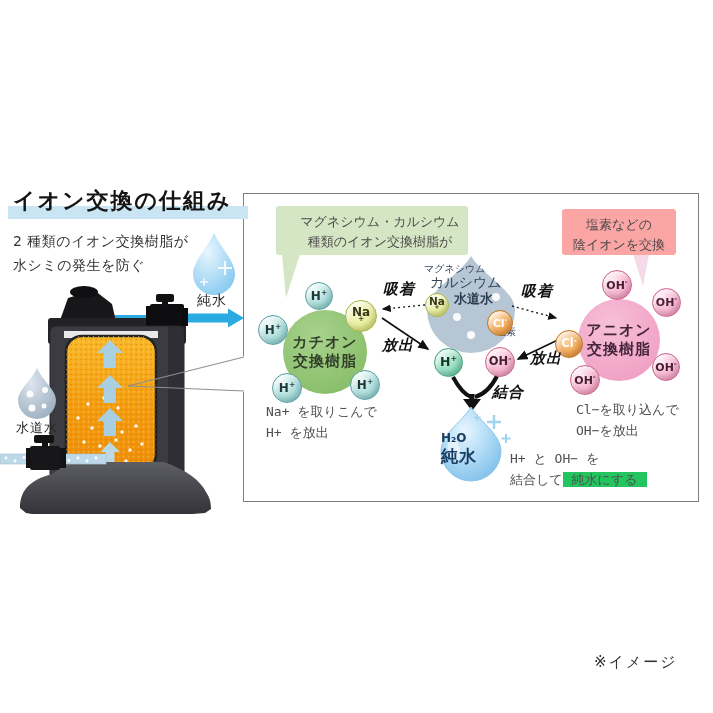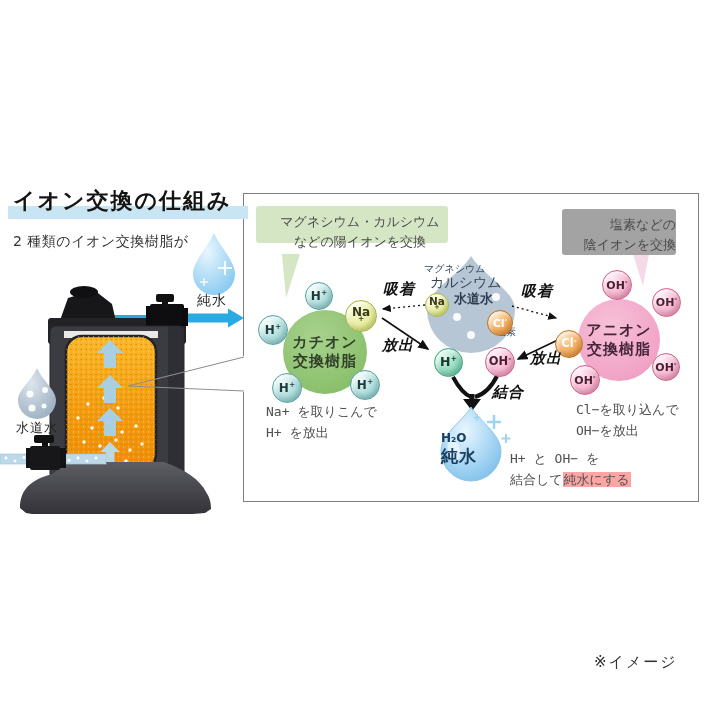--- a/index.html
+++ b/index.html
@@ -15,50 +15,51 @@
   .note{position:absolute;left:594px;top:653px;font-size:15px;color:#333;letter-spacing:2px;}
   .panel{position:absolute;left:243px;top:193px;width:456px;height:309px;
          border:1.5px solid #7e7e7e;background:#fff;box-sizing:border-box;z-index:1;}
   .panel-inner{position:relative;width:100%;height:100%;}
   .devsvg{position:absolute;left:0;top:228px;z-index:3;}
   .overlay{position:absolute;left:0;top:0;z-index:5;pointer-events:none;}
   .decor{position:absolute;left:0;top:0;}
   .callout{position:absolute;border-radius:3px;text-align:center;font-size:13px;line-height:1.55;
            color:#4a4a4a;padding-top:6px;box-sizing:border-box;}
   .green{background:#d5e6c4;}
-  .pink{background:#a3a3a3;text-align:right;}
+  .pink{background:#fca5a5;}
   .resin-circle{position:absolute;border-radius:50%;display:flex;flex-direction:column;
                 align-items:center;justify-content:center;font-weight:bold;font-size:15px;
                 letter-spacing:1px;line-height:1.3;}
   .cation{background:radial-gradient(circle at 40% 32%,#a8d28e,#8bc06c 72%,#7cb25e);color:#32402a;}
   .anion{background:radial-gradient(circle at 40% 32%,#f7c0d8,#f1a3c6 72%,#e78fb6);color:#45253a;}
   .sphere{position:absolute;border-radius:50%;display:flex;align-items:center;justify-content:center;
           font-weight:bold;line-height:1;box-sizing:border-box;
           box-shadow:inset -2px -3px 4px rgba(0,0,0,.15),inset 2px 3px 4px rgba(255,255,255,.8);}
   .sphere .s{font-size:.62em;position:relative;top:-.45em;}
   .sp-h {background:radial-gradient(circle at 35% 30%,#eefaf8,#a9dcda 55%,#7fc2c4);border:1px solid #58a3a8;color:#1e3a3a;}
   .sp-hc{background:radial-gradient(circle at 35% 30%,#dcf6ec,#8fd9bd 55%,#58c19c);border:1px solid #3aa57d;color:#143a2c;}
   .sp-oh{background:radial-gradient(circle at 35% 30%,#fdeaf2,#f6b3cd 55%,#ec8ab1);border:1px solid #d2618d;color:#4a1f33;}
   .sp-na{background:radial-gradient(circle at 35% 30%,#fafbe0,#e6ed9a 55%,#ccd666);border:1px solid #a9b747;color:#3a3a18;flex-direction:column;}
   .sp-cl{background:radial-gradient(circle at 35% 30%,#fbd9ae,#f3a958 55%,#df8930);border:1px solid #c1761f;color:#fff;margin-top:17px;}
   .lbl{position:absolute;font-weight:bold;font-size:15px;color:#111;letter-spacing:1px;font-style:italic;}
   .cap{position:absolute;font-family:"DejaVu Sans Mono","Liberation Mono",monospace;
        font-size:13px;color:#4f4f4f;line-height:1.65;}
-  .hl{background:#fca5a5;padding:0 1px;}
+  .hl{background:#22c55e;padding:0 9px;}
   .droptext{position:absolute;color:#36455a;}
   .puretext{position:absolute;left:197px;width:60px;text-align:left;color:#1b3f63;font-weight:bold;}
 </style>
 </head>
 <body>
 
 <div class="canvas">
 
   <div class="title">イオン交換の仕組み</div>
   <div class="subtitle">
     <div>2 種類のイオン交換樹脂が</div>
+    <div>水シミの発生を防ぐ</div>
   </div>
 
   <svg class="devsvg" width="246" height="286" viewBox="0 0 246 286">
     <defs>
       <radialGradient id="dropGrad" cx="35%" cy="30%" r="75%">
         <stop offset="0" stop-color="#e9f6fe"></stop>
           <stop offset="0.45" stop-color="#bfe3f8"></stop>
           <stop offset="1" stop-color="#8bcbf1"></stop>
       </radialGradient>
       <radialGradient id="grayDropG" cx="35%" cy="30%" r="75%">
@@ -214,23 +215,23 @@
 
         <path d="M227,213 C220,226 197,240 197,257 A30,30 0 1 0 257,257 C257,240 234,226 227,213 Z" fill="url(#pureGrad)" stroke="#8cc6e8" stroke-width="1"></path>
         <ellipse cx="210" cy="256" rx="6" ry="11" fill="#fff" opacity="0.55" transform="rotate(-18 210 256)"></ellipse>
         <g stroke="#9fd4ef" fill="none">
           <path d="M250,221 v14 M243,228 h14" stroke-width="2.5"></path>
           <path d="M262,240 v9 M257.5,244.5 h9" stroke-width="2"></path>
           <path d="M233,220 v7 M229.5,223.5 h7" stroke-width="1.5"></path>
         </g>
       </svg>
 
-      <div class="callout green" style="left:12px;top:12px;width:192px;height:37px;padding-left:16px;">
+      <div class="callout green" style="left:32px;top:12px;width:192px;height:49px;padding-left:16px;">
         <div>マグネシウム・カルシウム</div>
-        <div>などの陽イオンを交換</div>
+        <div>種類のイオン交換樹脂が</div>
       </div>
       <div class="callout pink" style="left:318px;top:15px;width:114px;height:46px;">
         <div>塩素などの</div>
         <div>陰イオンを交換</div>
       </div>
 
       <div class="droptext" style="left:180px;top:68px;font-size:10px;">マグネシウム</div>
       <div class="droptext" style="left:186px;top:80px;font-size:14px;">カルシウム</div>
       <div class="droptext" style="left:210px;top:96px;font-size:13px;font-weight:bold;color:#2c3c50;">水道水</div>
       <div class="droptext" style="left:252px;top:131px;font-size:10px;">塩素</div>

